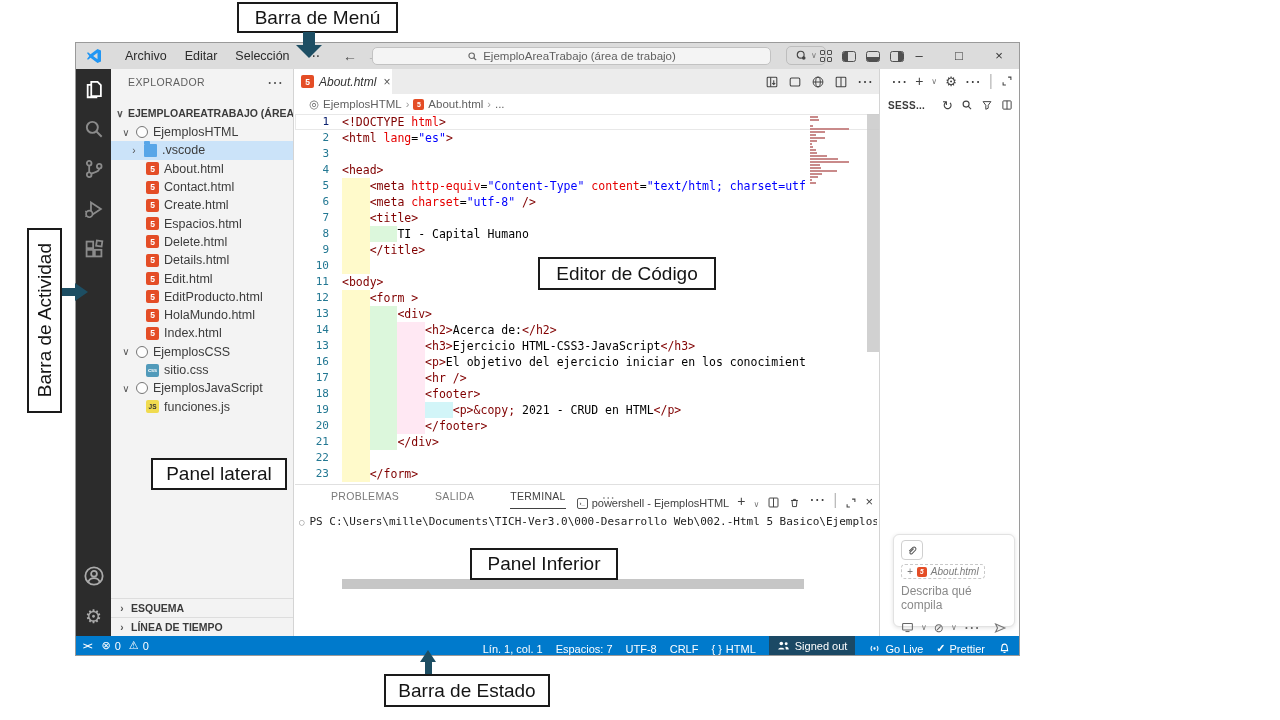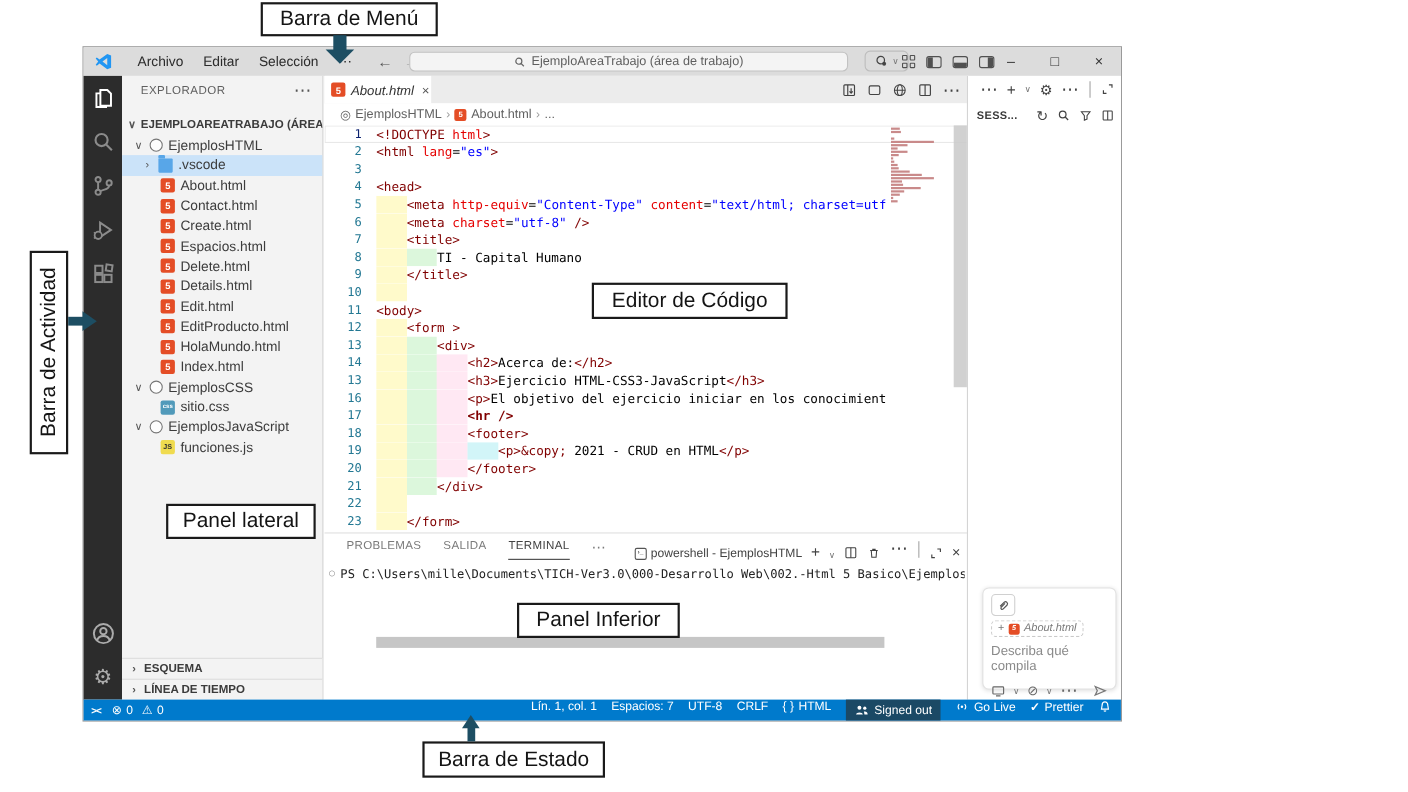--- a/index.html
+++ b/index.html
@@ -75,21 +75,21 @@
   .ct { position:relative; z-index:3; white-space:pre; color:#000; }
   .tk-t{color:#800000;} .tk-a{color:#e50000;} .tk-v{color:#0000ff;} .tk-x{color:#000;}
   #hscroll { position:absolute; left:47px; width:462px; bottom:47px; height:10px; background:#c6c6c6; z-index:2; }
   #minimap { position:absolute; right:17px; top:47px; width:54px; }
   .mm { height:2px; margin-bottom:1px; background:#c98a8a; }
   #vscroll { position:absolute; right:1px; top:45px; width:13px; height:238px; background:#c9c9c9; opacity:.85; }
 
   
   #panel { position:absolute; left:0; right:0; top:415px; bottom:0; background:#fff; border-top:1px solid #e0e0e0; }
   #panel-head { position:absolute; left:0; top:0; right:0; height:24px; display:flex; align-items:center; }
-  .ptab { font-size:10.5px; color:#7a7a7a; margin-left:20px; letter-spacing:.3px; line-height:23px; }
+  .ptab { font-size:10.5px; color:#7a7a7a; margin-left:36px; letter-spacing:.3px; line-height:23px; }
   .ptab.active { color:#424242; border-bottom:1px solid #424242; }
   #panel-right { position:absolute; right:8px; top:0; height:24px; display:flex; align-items:flex-end; gap:8px; color:#424242; }
   #shell-label { font-size:11px; color:#424242; display:flex; align-items:center; gap:4px; }
   .ps-ic { width:11px; height:11px; border:1.2px solid #555; border-radius:2px; font-size:6px; color:#555; line-height:9px; text-align:center; font-weight:bold; }
   #term-line { position:absolute; left:4px; top:30px; right:4px; font-family:"DejaVu Sans Mono", monospace; font-size:11px; color:#222; display:flex; align-items:center; gap:5px; white-space:nowrap; overflow:hidden; }
   .term-dot { color:#999; font-size:9px; }
 
   
   #rightpanel { position:absolute; right:0; top:0; bottom:0; width:140px; background:#fff; border-left:1px solid #d4d4d4; }
   #rp-row1 { position:absolute; left:0; right:6px; top:0; height:24px; display:flex; align-items:center; justify-content:flex-end; gap:8px; color:#424242; }
@@ -102,21 +102,21 @@
   #chat-chip .fico { width:10px; height:10px; font-size:6.5px; }
   #chat-ph { margin-top:5px; font-size:12px; color:#8a8a8a; }
   #chat-icons { margin-top:6px; display:flex; align-items:center; gap:7px; color:#666; }
   .chv { font-size:8px; color:#777; }
   #send-ic { margin-left:auto; }
 
   
   #statusbar { position:absolute; left:0; bottom:0; right:0; height:19px; background:#007acc; color:#fff; display:flex; align-items:center; font-size:11px; }
   #sb-left { display:flex; align-items:center; gap:10px; margin-left:7px; }
   #remote-ic { font-weight:bold; font-size:9px; letter-spacing:-1px; }
-  #sb-right { margin-left:auto; display:flex; align-items:flex-start; gap:13px; margin-right:8px; }
+  #sb-right { margin-left:auto; display:flex; align-items:flex-end; gap:13px; margin-right:8px; }
   .st-item { display:flex; align-items:center; gap:4px; }
   #signed-out { background:#1b4965; height:19px; display:flex; align-items:center; gap:5px; padding:0 8px; }
 
   
   .ann { position:absolute; background:#fff; border:2px solid #1a1a1a; display:flex; align-items:center; justify-content:center; font-size:19px; color:#141414; z-index:50; }
   #ann-menu   { left:237px; top:2px;  width:161px; height:31px; }
   #ann-activity { left:27px; top:228px; width:35px; height:185px; }
   #ann-activity span { writing-mode:vertical-rl; transform:rotate(180deg); }
   #ann-editor { left:538px; top:257px; width:178px; height:33px; }
   #ann-lateral{ left:151px; top:458px; width:136px; height:32px; }
@@ -465,21 +465,21 @@
                 <span class="stripe s1" style="left: 4ch;"></span>
                 <span class="stripe s2" style="left: 8ch;"></span>
               </div><span class="ct" style="padding-left: 12ch;"><span class="tk-t">&lt;p&gt;</span><span class="tk-x">El objetivo del ejercicio iniciar en los conocimientos d</span></span></div>
           </div>
           <div class="cl">
             <span class="ln">17</span>
             <div class="lbody"><div class="stripes">
                 <span class="stripe s0" style="left: 0ch;"></span>
                 <span class="stripe s1" style="left: 4ch;"></span>
                 <span class="stripe s2" style="left: 8ch;"></span>
-              </div><span class="ct" style="padding-left: 12ch; font-weight: bold;"><span class="tk-t">&lt;hr</span><span class="tk-x"> </span><span class="tk-t">/&gt;</span></span></div>
+              </div><span class="ct" style="padding-left: 12ch;"><span class="tk-t">&lt;hr</span><span class="tk-x"> </span><span class="tk-t">/&gt;</span></span></div>
           </div>
           <div class="cl">
             <span class="ln">18</span>
             <div class="lbody"><div class="stripes">
                 <span class="stripe s0" style="left: 0ch;"></span>
                 <span class="stripe s1" style="left: 4ch;"></span>
                 <span class="stripe s2" style="left: 8ch;"></span>
               </div><span class="ct" style="padding-left: 12ch;"><span class="tk-t">&lt;footer&gt;</span></span></div>
           </div>
           <div class="cl">

